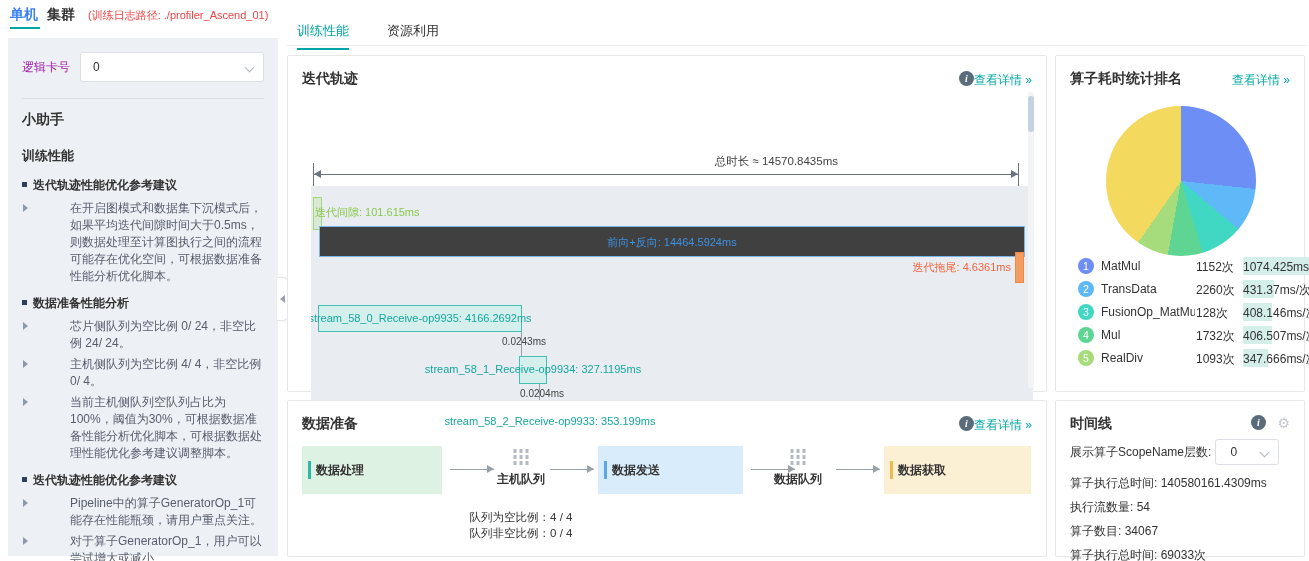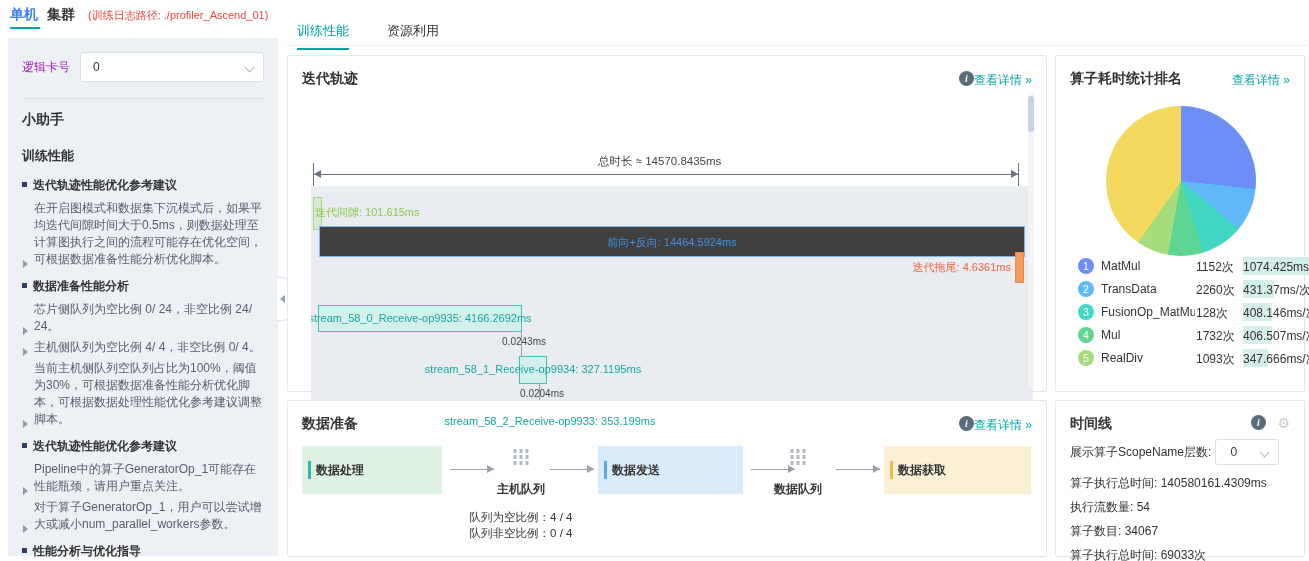--- a/index.html
+++ b/index.html
@@ -16,21 +16,21 @@
   #sidebar { position:absolute; left:8px; top:38px; width:270px; height:518px; background:#edf0f5; padding:14px 14px 0 14px; }
   .card-row { display:flex; align-items:center; margin-bottom:16px; }
   .card-label { width:52px; color:#a21caf; }
   .select-box { position:relative; background:#fff; border:1px solid #dcdfe6; border-radius:3px; height:30px; flex:1; margin-left:6px; line-height:28px; padding-left:12px; color:#333; cursor:pointer; }
   .chev { position:absolute; right:10px; top:11px; width:7px; height:7px; border-right:1px solid #b0b6bf; border-bottom:1px solid #b0b6bf; transform:rotate(45deg); }
   .side-divider { height:1px; background:#dcdfe6; margin:0 0 12px 0; }
   .assistant-title { font-size:14px; font-weight:bold; margin:4px 0 18px 0; }
   .sugg-title { font-size:13px; font-weight:bold; margin-bottom:12px; }
   .sec-head { display:flex; align-items:flex-start; font-weight:bold; font-size:12px; color:#333; margin:10px 0 6px 0; }
   .sq-bullet { width:5px; height:5px; background:#2e3f5c; margin:5px 6px 0 0; flex:none; }
-  .sec-item { display:flex; align-items:flex-end; color:#575d6c; line-height:17px; margin:4px 0; }
+  .sec-item { display:flex; align-items:flex-start; color:#575d6c; line-height:17px; margin:4px 0;gap:36px; }
   .tri-bullet { width:0; height:0; border-left:5px solid #8d99ab; border-top:4px solid transparent; border-bottom:4px solid transparent; margin:4px 6px 0 1px; flex:none; }
   #collapse-handle { position:absolute; left:277px; top:277px; width:13px; height:44px; background:#fff; border:1px solid #e3e6eb; border-left:none; border-radius:0 8px 8px 0; cursor:pointer; box-shadow:1px 0 3px rgba(0,0,0,.06); }
   #collapse-handle .tri { position:absolute; left:3px; top:17px; width:0; height:0; border-right:5px solid #98a0ac; border-top:4px solid transparent; border-bottom:4px solid transparent; }
 
   
   #main-tabs { position:absolute; left:287px; top:22px; width:1020px; height:24px; border-bottom:1px solid #ebebeb; }
   .tab { position:absolute; top:0; font-size:13px; cursor:pointer; padding-bottom:8px; }
   .tab-active { color:#00a5a5; border-bottom:2px solid #00a5a5; }
 
   
@@ -42,21 +42,21 @@
   .panel-title { position:absolute; left:14px; top:14px; font-size:14px; font-weight:bold; }
   .detail-link { position:absolute; right:14px; top:16px; color:#00a5a5; font-size:12px; cursor:pointer; }
   .info-icon { position:absolute; width:15px; height:15px; border-radius:50%; background:#5a6b7b; color:#fff; font-style:italic; font-weight:bold; font-size:10px; text-align:center; line-height:15px; font-family:"Liberation Serif",serif; cursor:pointer; }
   .gear-icon { position:absolute; color:#c6cad0; font-size:14px; cursor:pointer; line-height:14px; }
 
   
   .measure { position:absolute; left:25px; top:118px; width:706px; height:1px; background:#6a7380; }
   .measure .tick { position:absolute; top:-11px; width:1px; height:23px; background:#6a7380; }
   .measure .ah-l { position:absolute; left:1px; top:-4px; width:0; height:0; border-right:7px solid #6a7380; border-top:4px solid transparent; border-bottom:4px solid transparent; }
   .measure .ah-r { position:absolute; right:1px; top:-4px; width:0; height:0; border-left:7px solid #6a7380; border-top:4px solid transparent; border-bottom:4px solid transparent; }
-  .total-label { position:absolute; left:310px; top:98px; width:240px; text-align:left; color:#444; font-size:11.5px; }
+  .total-label { position:absolute; left:310px; top:98px; width:240px; text-align:right; color:#444; font-size:11.5px; }
   .band { position:absolute; left:23px; width:722px; background:#e9edf2; overflow:hidden; }
   #band-phases { top:130px; height:122px; }
   #band-streams { top:236px; height:150px; }
   .gap-bar { position:absolute; left:2px; top:11px; width:9px; height:33px; border:1px solid #a3d977; background:rgba(163,217,119,.22); }
   .gap-text { position:absolute; left:4px; top:19px; color:#8ac84b; font-size:11px; white-space:nowrap; }
   .fwd-bar { position:absolute; left:8px; top:40px; width:706px; height:31px; background:#404040; border:1px solid #79b7ea; }
   .fwd-text { position:absolute; width:100%; top:8px; text-align:center; color:#3d91e0; font-size:11px; }
   .tail-bar { position:absolute; left:704px; top:66px; width:9px; height:31px; background:#f49d63; border:1px solid #ef8a45; }
   .tail-text { position:absolute; right:22px; top:74px; color:#f4633c; font-size:11px; white-space:nowrap; }
   .stream-bar { position:absolute; background:#d4efec; border:1px solid #43c1b5; }
@@ -75,21 +75,21 @@
   .op-avg { position:absolute; left:173px; top:0px; width:78px; height:18px; }
   .op-avg .hl { position:absolute; left:0; top:0; height:18px; background:#d4eeea; }
   .op-avg .txt { position:absolute; left:0; top:2px; white-space:nowrap; color:#333; }
 
   
   .flow-box { position:absolute; top:45px; height:48px; padding:16px 0 0 14px; font-weight:bold; color:#333; }
   .flow-stripe { position:absolute; left:6px; top:15px; width:3px; height:18px; }
   .flow-arrow { position:absolute; top:68px; height:1px; background:#9aa0a8; }
   .flow-arrow .ah { position:absolute; right:0; top:-4px; width:0; height:0; border-left:7px solid #9aa0a8; border-top:4px solid transparent; border-bottom:4px solid transparent; }
   .queue-col { position:absolute; top:47px; width:70px; text-align:center; }
-  .queue-col .q-label { font-weight:bold; color:#333; margin-top:12px; }
+  .queue-col .q-label { font-weight:bold; color:#333; margin-top:2px; }
   .q-stats { position:absolute; top:108px; width:150px; color:#333; font-size:11.5px; line-height:16px; text-align:center; white-space:nowrap; }
 
   
   .tl-row { position:absolute; left:14px; top:38px; display:flex; align-items:center; }
   .tl-select { position:relative; width:64px; height:26px; background:#fff; border:1px solid #dcdfe6; border-radius:3px; line-height:24px; padding-left:14px; margin-left:4px; cursor:pointer; }
   .tl-select .chev { top:9px; }
   .tl-stat { position:absolute; left:14px; white-space:nowrap; color:#333; }
 </style>
 </head>
 <body>

